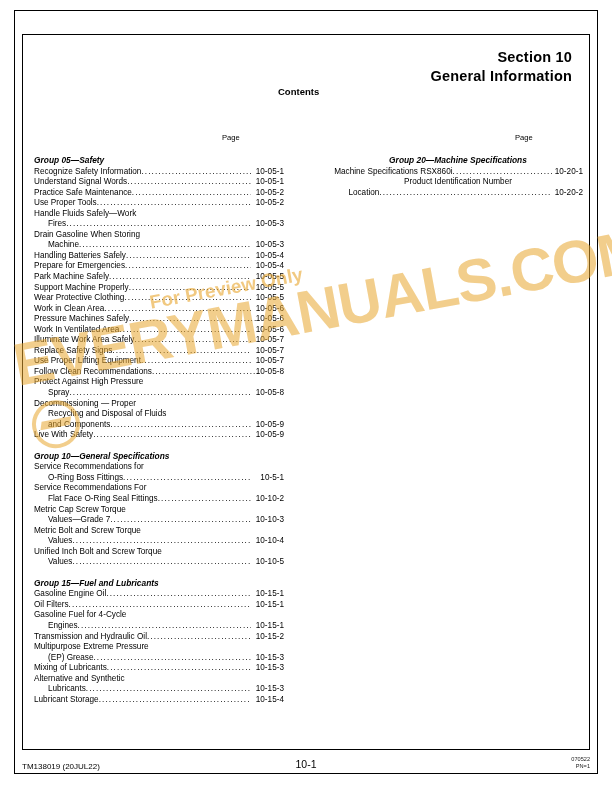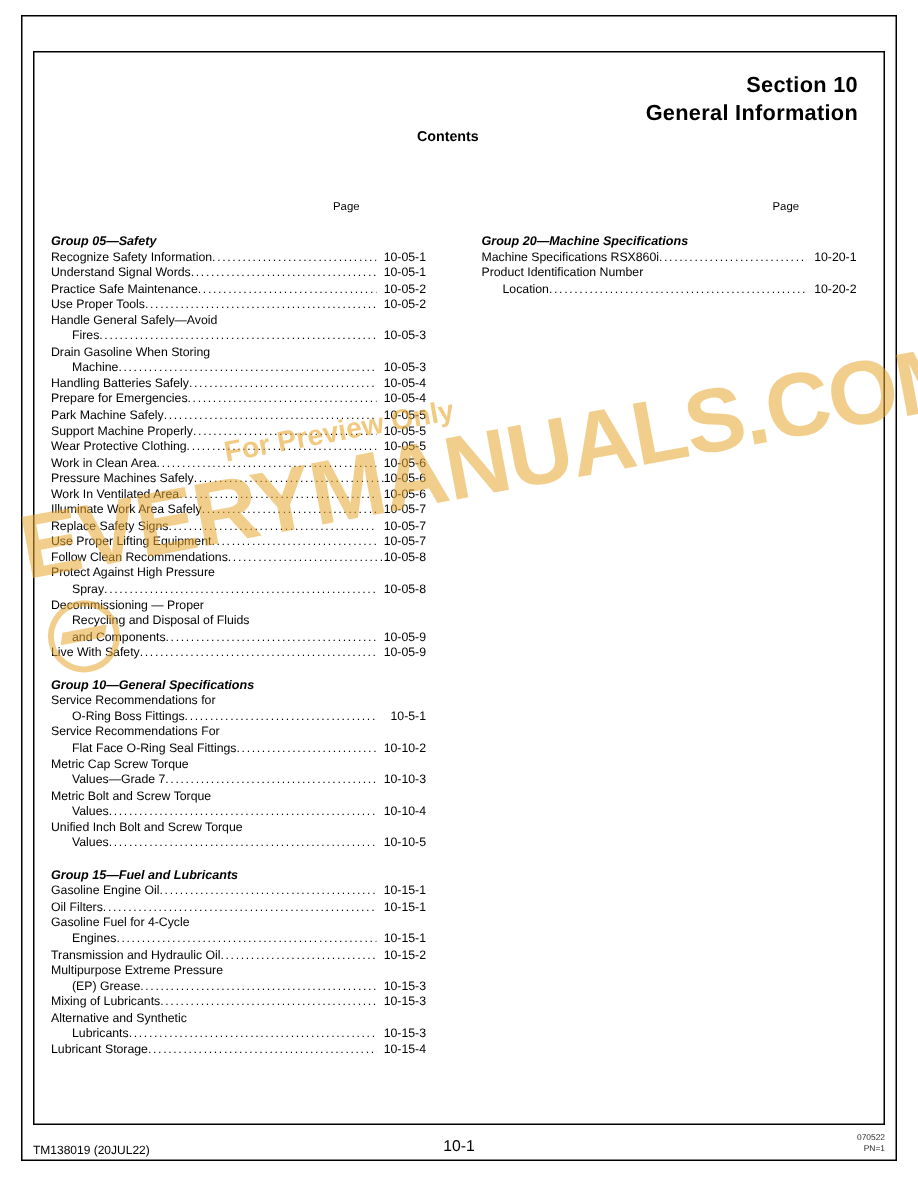--- a/index.html
+++ b/index.html
@@ -71,21 +71,21 @@
     top: 133px;
     font-size: 7.6px;
   }
   .col {
     position: absolute;
     top: 155px;
     font-size: 8.2px;
     line-height: 10.55px;
   }
   .col-left { left: 34px; width: 250px; }
-  .col-right { left: 321px; width: 250px; }
+  .col-right { left: 333px; width: 250px; text-align: center; }
 
   .grp {
     font-weight: bold;
     font-size: 8.4px;
     margin: 0 0 1px 0;
     white-space: nowrap;
     font-style: italic;
   }
   .grp.spaced { margin-top: 10px; }
 
@@ -212,21 +212,21 @@
 
   <div class="page-label-left">Page</div>
   <div class="page-label-right">Page</div>
 
   <div class="col col-left" id="col-left">
       <div class="grp">Group 05—Safety</div>
       <div class="entry"><span class="pg">10-05-1</span><span class="t">Recognize Safety Information</span><span class="leader" style="width: 110px;"> ........................................................................................................................</span></div>
       <div class="entry"><span class="pg">10-05-1</span><span class="t">Understand Signal Words</span><span class="leader" style="width: 124px;"> ........................................................................................................................</span></div>
       <div class="entry"><span class="pg">10-05-2</span><span class="t">Practice Safe Maintenance</span><span class="leader" style="width: 119px;"> ........................................................................................................................</span></div>
       <div class="entry"><span class="pg">10-05-2</span><span class="t">Use Proper Tools</span><span class="leader" style="width: 154px;"> ........................................................................................................................</span></div>
-      <div class="entry"><span class="pg"></span><span class="t">Handle General Safely—Avoid</span></div>
+      <div class="entry"><span class="pg"></span><span class="t">Handle Fluids Safely—Work</span></div>
       <div class="entry indent"><span class="pg">10-05-3</span><span class="t">Fires</span><span class="leader" style="width: 185px;"> ........................................................................................................................</span></div>
       <div class="entry"><span class="pg"></span><span class="t">Drain Gasoline When Storing</span></div>
       <div class="entry indent"><span class="pg">10-05-3</span><span class="t">Machine</span><span class="leader" style="width: 172px;"> ........................................................................................................................</span></div>
       <div class="entry"><span class="pg">10-05-4</span><span class="t">Handling Batteries Safely</span><span class="leader" style="width: 125px;"> ........................................................................................................................</span></div>
       <div class="entry"><span class="pg">10-05-4</span><span class="t">Prepare for Emergencies</span><span class="leader" style="width: 126px;"> ........................................................................................................................</span></div>
       <div class="entry"><span class="pg">10-05-5</span><span class="t">Park Machine Safely</span><span class="leader" style="width: 142px;"> ........................................................................................................................</span></div>
       <div class="entry"><span class="pg">10-05-5</span><span class="t">Support Machine Properly</span><span class="leader" style="width: 122px;"> ........................................................................................................................</span></div>
       <div class="entry"><span class="pg">10-05-5</span><span class="t">Wear Protective Clothing</span><span class="leader" style="width: 127px;"> ........................................................................................................................</span></div>
       <div class="entry"><span class="pg">10-05-6</span><span class="t">Work in Clean Area</span><span class="leader" style="width: 147px;"> ........................................................................................................................</span></div>
       <div class="entry"><span class="pg">10-05-6</span><span class="t">Pressure Machines Safely</span><span class="leader" style="width: 127px;"> ........................................................................................................................</span></div>

